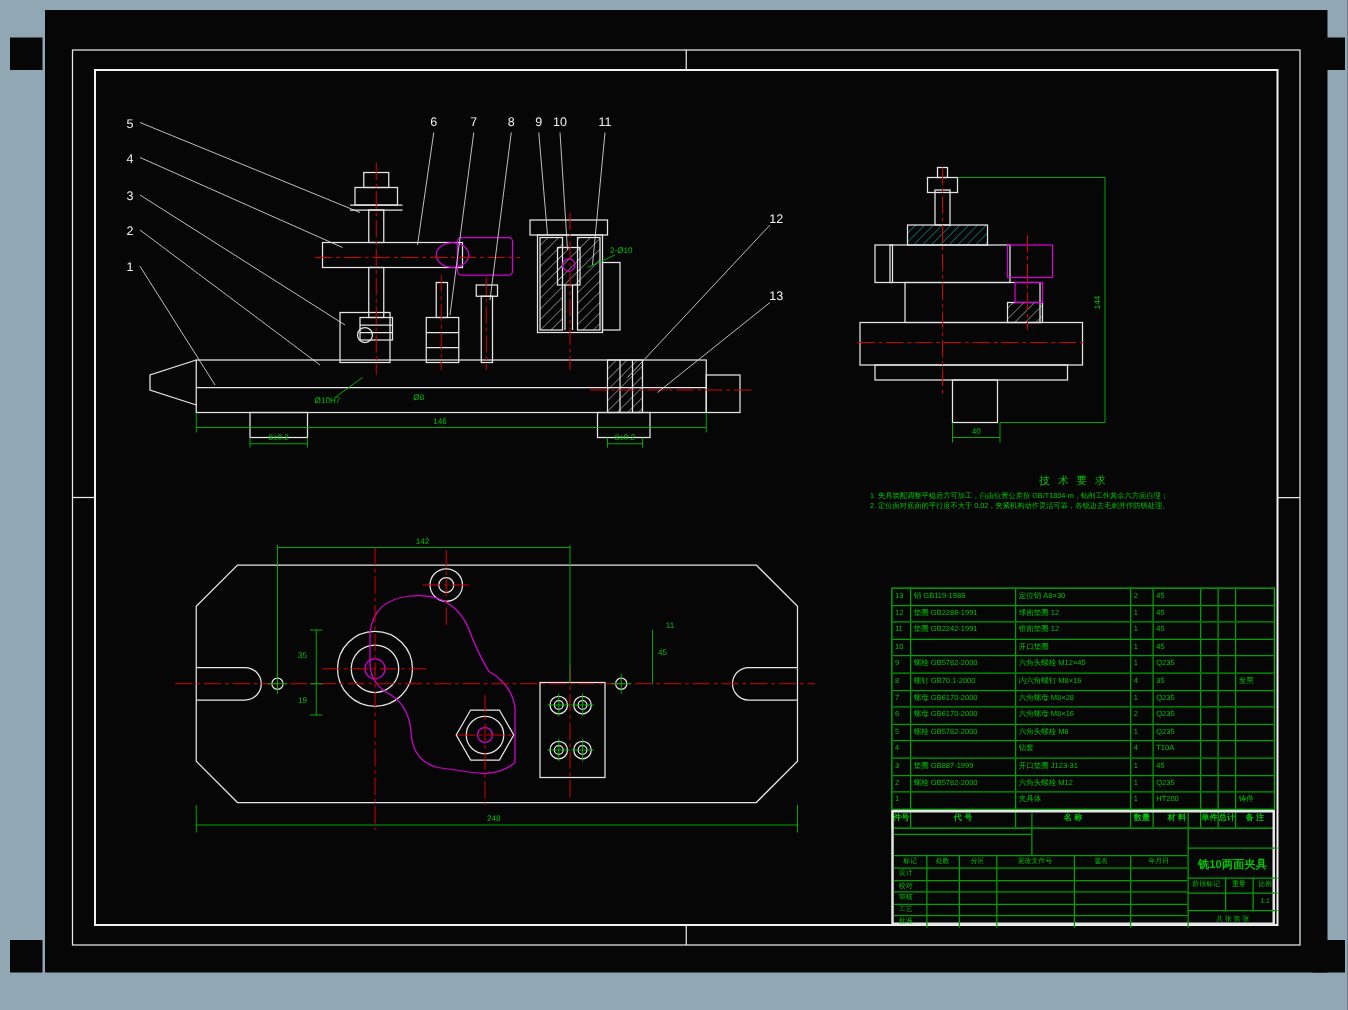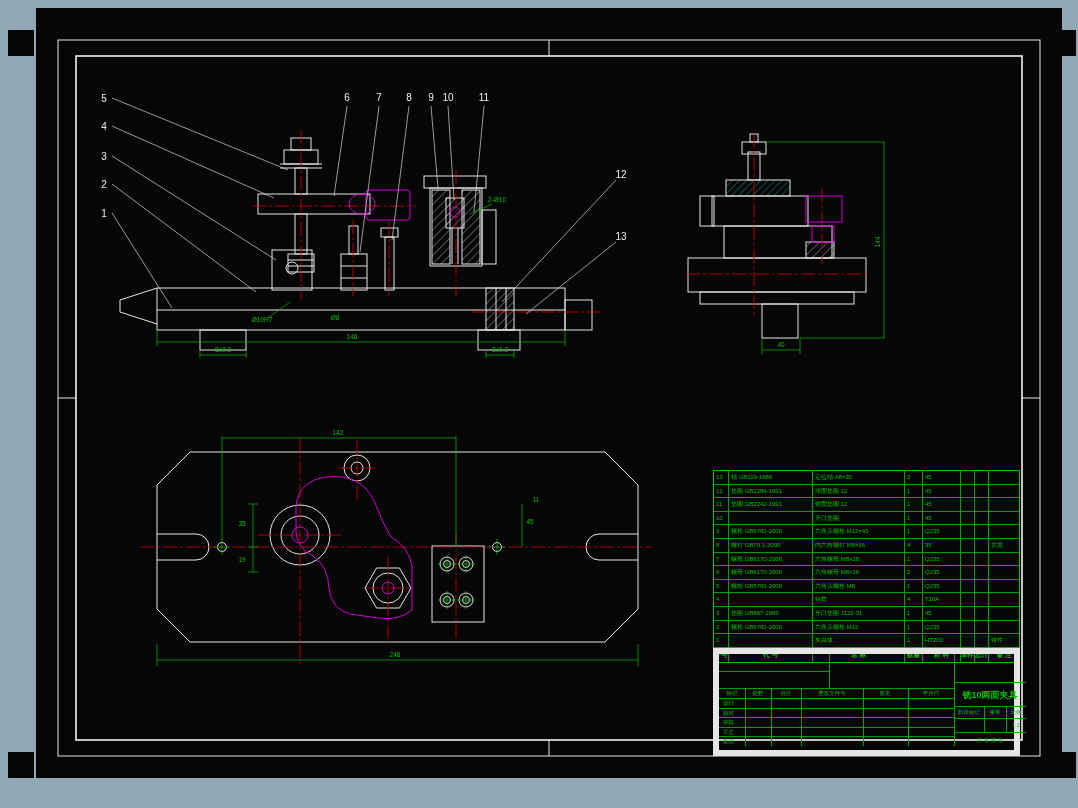--- a/index.html
+++ b/index.html
@@ -24,21 +24,21 @@
   .techreq .tr-line{font-size:5.8px;line-height:8px;white-space:nowrap;overflow:hidden;}
   .bom{position:absolute;left:713px;top:470px;width:307px;border:1px solid #00bf00;box-sizing:border-box;}
   .bom-row{display:grid;grid-template-columns:14px 84px 92px 18px 38px 14px 14px 1fr;height:12.6px;
            border-top:1px solid #00a000;}
   .bom-row:first-child{border-top:none;}
   .bom-cell{color:#00c400;font-size:6px;line-height:12px;padding-left:2px;overflow:hidden;
             white-space:nowrap;border-left:1px solid #00a000;}
   .bom-cell:first-child{border-left:none;}
   .bom-head{height:14px;border-top:1px solid #00bf00;}
   .bom-head .bom-cell{font-size:6.5px;line-height:13px;font-weight:bold;text-align:center;padding-left:0;}
-  .tblock{position:absolute;left:713px;top:648px;width:307px;height:108px;border:6px solid #e5e5e5;
+  .tblock{position:absolute;left:713px;top:648px;width:307px;height:92px;border:2px solid #e5e5e5;
           box-sizing:border-box;color:#00c400;}
   .tbl-h{position:absolute;height:1px;background:#00a000;}
   .tbl-v{position:absolute;width:1px;background:#00a000;}
   .tb-label{position:absolute;font-size:5.5px;line-height:6px;transform:translateX(-50%);white-space:nowrap;}
   .tb-left{position:absolute;font-size:5.5px;line-height:6px;white-space:nowrap;}
   .tb-name{position:absolute;font-size:9px;font-weight:bold;transform:translateX(-50%);white-space:nowrap;}
 </style>
 </head>
 <body>
 
@@ -276,20 +276,25 @@
       <text class="dim" x="338" y="435">142</text>
       <text class="dim" x="395" y="657">248</text>
       <text class="dim" x="242" y="526">35</text>
       <text class="dim" x="242" y="562">19</text>
       <text class="dim" x="530" y="524">45</text>
       <text class="dim" x="536" y="502">11</text>
     </g>
   </svg>
 
 
+  <div class="techreq">
+    <div class="tr-title">技 术 要 求</div>
+    <div class="tr-line">1. 夹具装配调整平稳后方可加工，自由位置公差按 GB/T1804-m，钻削工件其余六方面自理；</div>
+    <div class="tr-line">2. 定位面对底面的平行度不大于 0.02，夹紧机构动作灵活可靠，各锐边去毛刺并作防锈处理。</div>
+  </div>
 
   <div class="bom" id="bom-rows">
       <div class="bom-row">
         <div class="bom-cell">13</div>
         <div class="bom-cell">销 GB119-1986</div>
         <div class="bom-cell">定位销 A8×30</div>
         <div class="bom-cell">2</div>
         <div class="bom-cell">45</div>
         <div class="bom-cell"></div>
         <div class="bom-cell"></div>

